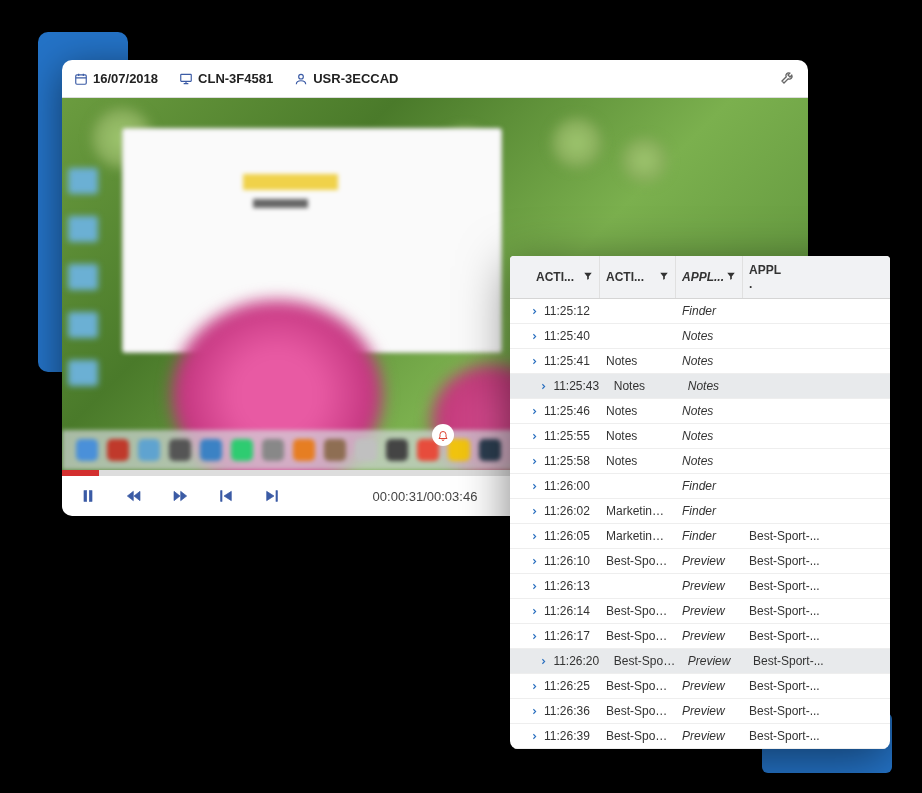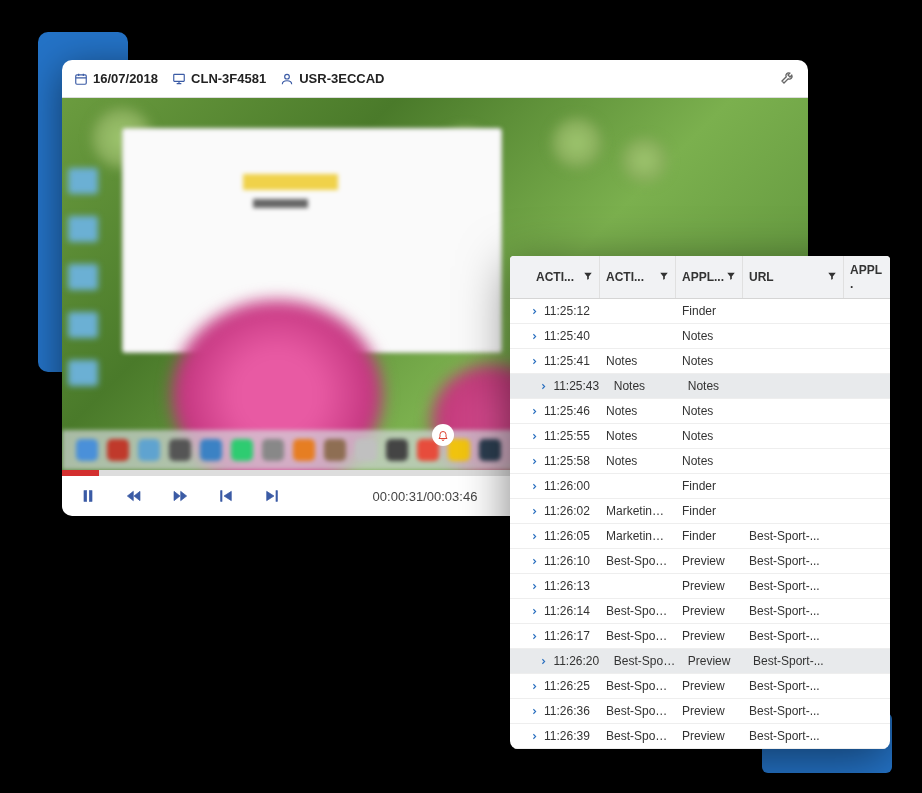--- a/index.html
+++ b/index.html
@@ -6,21 +6,21 @@
 body { background: #000; font-family: -apple-system, BlinkMacSystemFont, "Segoe UI", Arial, sans-serif; width: 922px; height: 793px; position: relative; overflow: hidden; }
 
 
 .accent-tl { position: absolute; top: 32px; left: 38px; width: 90px; height: 340px; background: #2473c7; border-radius: 10px; }
 .accent-br { position: absolute; bottom: 20px; right: 30px; width: 130px; height: 60px; background: #2473c7; border-radius: 6px; }
 
 
 .player-card { position: absolute; top: 60px; left: 62px; width: 746px; background: #fff; border-radius: 10px; box-shadow: 0 8px 40px rgba(0,0,0,0.5); overflow: hidden; }
 
 
-.player-header { display: flex; align-items: center; padding: 9px 12px; gap: 4px; font-size: 13px; font-weight: 600; color: #222; border-bottom: 1px solid #ddd; }
+.player-header { display: flex; align-items: center; padding: 9px 12px; gap: 11px; font-size: 13px; font-weight: 600; color: #222; border-bottom: 1px solid #ddd; }
 .header-item { display: flex; align-items: center; gap: 5px; margin-right: 10px; }
 .header-icon { color: #3b5ba5; display: inline-flex; }
 .spacer { flex: 1; }
 .wrench { color: #666; }
 
 
 .title-bar { background: #000; color: #fff; font-size: 13px; padding: 3px 8px; }
 
 
 .video-area { position: relative; height: 372px; background: linear-gradient(135deg, #6b9c3f 0%, #4a7a2a 30%, #7bb04e 60%, #548835 100%); overflow: hidden; }
@@ -55,21 +55,21 @@
 .time { margin-left: auto; margin-right: auto; color: #444; }
 
 
 .table-card { position: absolute; top: 256px; left: 510px; width: 380px; background: #fff; border-radius: 4px 4px 8px 8px; box-shadow: 0 10px 50px rgba(0,0,0,0.5); overflow: hidden; font-size: 12px; }
 .table-head { display: flex; background: #f1f2f4; border-bottom: 1px solid #d5d5d5; }
 .th { padding: 7px 6px; font-weight: 700; color: #333; display: flex; align-items: center; justify-content: space-between; border-right: 1px solid #e0e0e0; }
 .th:last-child { border-right: none; }
 .filter-icon { color: #333; }
 .col-time { width: 70px; }
 .col-act { width: 76px; }
-.col-app { width: 67px; }
+.col-app { width: 67px; font-style: italic; }
 .col-url { width: 101px; }
 .col-text { width: 46px; }
 
 .table-body { }
 .tr { display: flex; border-bottom: 1px solid #eee; align-items: center; justify-content: flex-end; }
 .tr.selected { background: #e8eaec; padding-left: 24px; }
 .td { padding: 5px 6px; white-space: nowrap; overflow: hidden; text-overflow: ellipsis; color: #333; }
 .expand { width: 20px; display: flex; align-items: center; justify-content: center; color: #2a6fbf; }
 .td.col-time { width: 56px; padding-left: 0; }
 .td.col-act { width: 76px; }
@@ -220,26 +220,20 @@
       <span class="filter-icon"><svg width="10" height="10" viewBox="0 0 24 24" fill="currentColor">
             <path d="M3 4h18l-7 9v6l-4 2v-8L3 4z"></path>
           </svg></span>
     </div>
     <div class="th col-app">
       <span>APPL...</span>
       <span class="filter-icon"><svg width="10" height="10" viewBox="0 0 24 24" fill="currentColor">
             <path d="M3 4h18l-7 9v6l-4 2v-8L3 4z"></path>
           </svg></span>
     </div>
-    <div class="th col-url">
-      <span>URL</span>
-      <span class="filter-icon"><svg width="10" height="10" viewBox="0 0 24 24" fill="currentColor">
-            <path d="M3 4h18l-7 9v6l-4 2v-8L3 4z"></path>
-          </svg></span>
-    </div>
     <div class="th col-text">
       <span>APPL .</span>
     </div>
   </div>
   <div class="table-body" id="table-body">
       <div class="tr">
     <span class="expand">
           <svg width="9" height="9" viewBox="0 0 24 24" fill="none" stroke="currentColor" stroke-width="3">
             <polyline points="9 6 15 12 9 18"></polyline>
           </svg>

